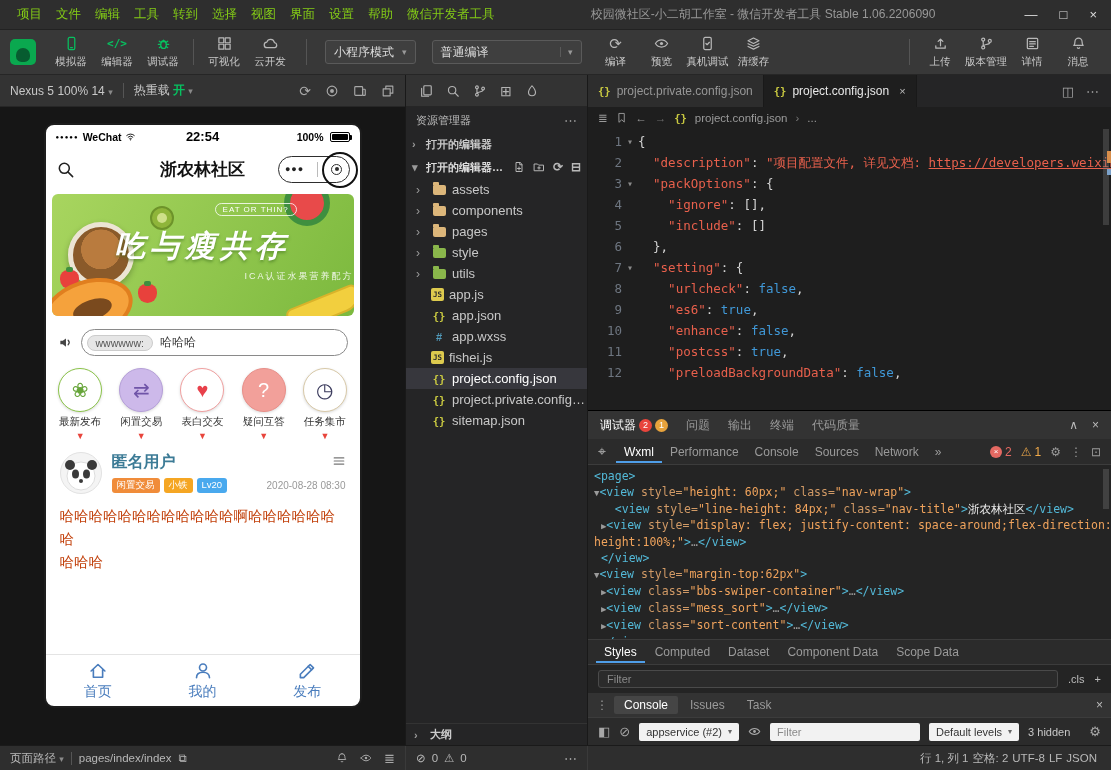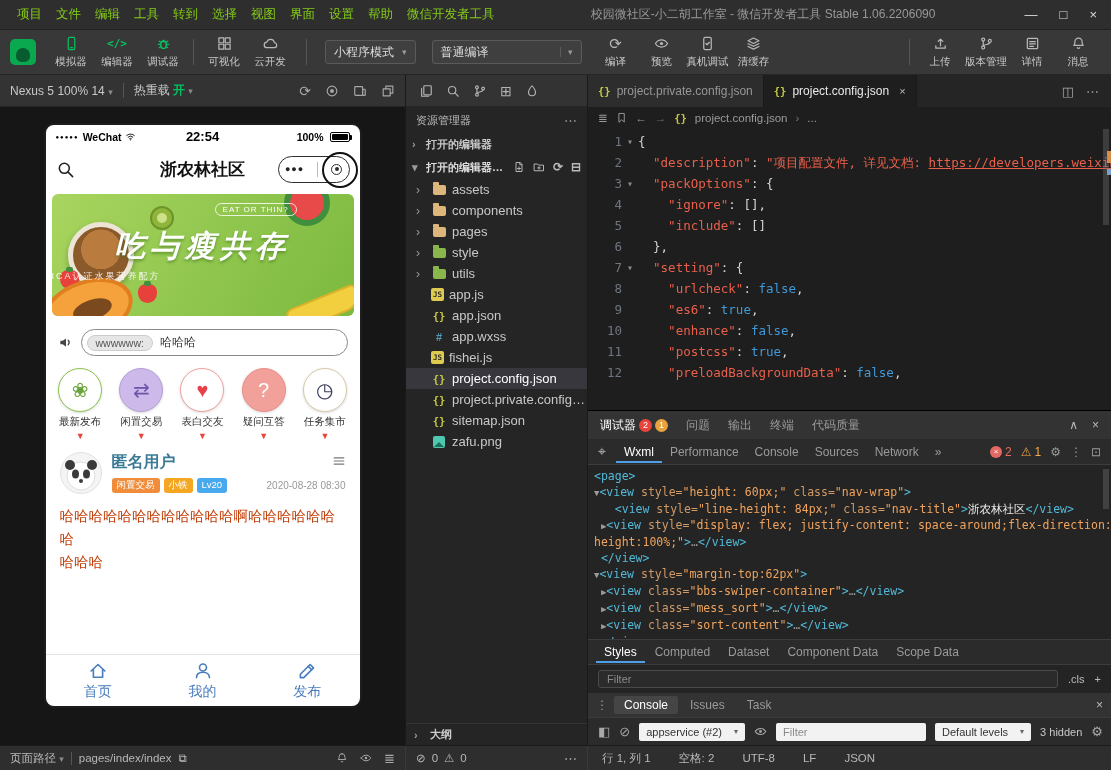--- a/index.html
+++ b/index.html
@@ -60,21 +60,21 @@
 .p-nav-title{position:absolute;left:0;right:0;text-align:center;font-size:17px;font-weight:bold;color:#111}
 .capsule{margin-left:auto;display:flex;align-items:center;justify-content:space-around;height:27px;width:72px;border:1.5px solid #2e2e2e;border-radius:15px;background:#fff;position:relative;z-index:1}
 .cap-dots{font-size:9px;letter-spacing:1px;color:#222}
 .cap-div{width:1px;height:15px;background:#bbb}
 .cap-target{width:11px;height:11px;border:1.5px solid #2e2e2e;border-radius:50%;position:relative}
 .cap-target::after{content:"";position:absolute;left:50%;top:50%;width:4px;height:4px;margin:-2px 0 0 -2px;background:#2e2e2e;border-radius:50%}
 .cap-ring{position:absolute;right:2px;top:4px;width:36px;height:36px;border:2.5px solid #111;border-radius:50%;z-index:2;pointer-events:none}
 .p-banner{margin:4px 6px;height:122px;border-radius:6px;position:relative;overflow:hidden;background:linear-gradient(120deg,#a8d55f,#7cb93e);flex-shrink:0}
 .b-badge{position:absolute;top:9px;left:54%;font-size:8px;color:#fff;border:1px solid rgba(255,255,255,.8);border-radius:8px;padding:1px 7px;letter-spacing:1px;z-index:3}
 .b-title{position:absolute;top:32px;width:100%;text-align:center;font-size:30px;font-weight:bold;font-style:italic;color:#fff;letter-spacing:5px;text-shadow:0 2px 3px rgba(60,110,30,.55);z-index:3}
-.b-sub{position:absolute;top:76px;width:100%;text-align:left;font-size:9px;color:rgba(255,255,255,.85);letter-spacing:2px;z-index:3}
+.b-sub{position:absolute;top:76px;width:100%;text-align:right;font-size:9px;color:rgba(255,255,255,.85);letter-spacing:2px;z-index:3}
 .f-bowl{position:absolute;left:16px;top:28px;width:66px;height:66px;border-radius:50%;background:radial-gradient(circle at 50% 40%,#b97b3e 0 45%,#8a5a2a 46% 100%);border:5px solid #ece4d4;box-shadow:0 3px 6px rgba(0,0,0,.25)}
 .f-straw1,.f-straw2{position:absolute;width:19px;height:19px;border-radius:50% 50% 60% 60%;background:#e8413c}
 .f-straw1{left:8px;top:76px}.f-straw2{left:86px;top:90px}
 .f-straw1::after,.f-straw2::after{content:"";position:absolute;left:6px;top:-3px;width:7px;height:5px;background:#3f8f3f;border-radius:2px}
 .f-kiwi{position:absolute;left:98px;top:12px;width:24px;height:24px;border-radius:50%;background:#8fb53a;border:2px solid #6d932a}
 .f-kiwi::after{content:"";position:absolute;inset:5px;border-radius:50%;background:#cfe08a}
 .f-melon{position:absolute;right:24px;top:-14px;width:46px;height:46px;border-radius:50%;background:#e84a4a;border:6px solid #3f8f3f}
 .f-papaya{position:absolute;left:-10px;bottom:-22px;width:92px;height:58px;border-radius:50%;background:#f5a23c;transform:rotate(-18deg);border:4px solid #e07f1f}
 .f-papaya::after{content:"";position:absolute;left:26px;top:17px;width:40px;height:20px;border-radius:50%;background:#7a4a1e}
 .f-banana{position:absolute;right:-8px;bottom:-4px;width:76px;height:24px;border-radius:12px 12px 32px 32px;background:#f2cf3e;transform:rotate(-22deg);border:2px solid #d9b32a}
@@ -178,34 +178,34 @@
 .st-tab.active{color:#fff;box-shadow:inset 0 -2px 0 #4f9ee8}
 .styles-filter{height:28px;background:#242424;display:flex;align-items:center;gap:10px;padding:0 10px;flex-shrink:0}
 .sf-input{flex:1;height:18px;background:#2b2b2b;border:1px solid #4a4a4a;border-radius:3px;color:#ccc;font-size:11px;padding:0 8px;outline:none;font-family:"Liberation Sans",sans-serif}
 .sf-input::placeholder{color:#8a8a8a}
 .sf-cls,.sf-add{color:#bbb;font-size:11px}
 .console-tabs{height:24px;background:#333;display:flex;align-items:center;gap:6px;padding:0 8px;font-size:12px;color:#9a9a9a;flex-shrink:0}
 .c-tab{padding:2px 10px;white-space:nowrap}
 .c-tab.active{background:#454545;color:#fff;border-radius:2px}
 .ct-close{margin-left:auto;color:#bbb}
 .console-toolbar{height:28px;background:#2b2b2b;display:flex;align-items:center;gap:9px;padding:0 10px;border-top:1px solid #3c3c3c;flex-shrink:0;color:#a8a8a8;font-size:13px}
-.w-select{background:#f2f2f2;color:#333;height:18px;border-radius:2px;display:inline-flex;align-items:center;padding:0 7px;gap:12px;font-size:11px;white-space:nowrap}
+.w-select{background:#f2f2f2;color:#333;height:18px;border-radius:2px;display:inline-flex;align-items:center;padding:0 7px;gap:6px;font-size:11px;white-space:nowrap}
 .wsc{font-size:8px;color:#666}
 .w-input{background:#f2f2f2;color:#333;height:18px;border-radius:2px;width:150px;border:none;padding:0 7px;font-size:11px;outline:none;font-family:"Liberation Sans",sans-serif}
 .w-input::placeholder{color:#8a8a8a}
 .hidden-count{color:#c8c8c8;font-size:11px;white-space:nowrap}
 
 
 .statusbar{height:25px;background:#2e2e2e;border-top:1px solid #1a1a1a;display:flex;align-items:center;font-size:11.5px;color:#b8b8b8;flex-shrink:0}
 .sb-left{width:405px;display:flex;align-items:center;gap:7px;padding:0 10px;flex-shrink:0;white-space:nowrap}
 .sb-divider{width:1px;height:13px;background:#555}
 .sb-left-icons{margin-left:auto;display:flex;gap:12px;font-size:13px;color:#a8a8a8;align-items:center}
 .sb-mid{width:183px;display:flex;align-items:center;gap:6px;padding:0 10px;border-left:1px solid #3a3a3a;border-right:1px solid #3a3a3a;flex-shrink:0;align-self:stretch}
 .mid-more{margin-left:auto;font-size:13px}
-.sb-right{flex:1;display:flex;align-items:center;gap:28px;padding:0 14px;white-space:nowrap}
+.sb-right{flex:1;display:flex;align-items:center;justify-content:flex-end;gap:4px;padding:0 14px;white-space:nowrap}
 .caret{font-size:9px;color:#8a8a8a}
 svg{display:block}
 </style>
 </head>
 <body>
 
 <div class="app">
 
   <header class="titlebar">
     <nav class="menus" id="menus">
@@ -671,27 +671,20 @@
           <div class="tree-row">
             <span class="tr-arrow"></span>
             <span class="tr-icon fjson">{}</span>
             <span class="tr-label">project.private.config.json</span>
           </div>
           <div class="tree-row">
             <span class="tr-arrow"></span>
             <span class="tr-icon fjson">{}</span>
             <span class="tr-label">sitemap.json</span>
           </div>
-          <div class="tree-row">
-            <span class="tr-arrow"></span>
-            <span class="tr-icon">
-              <span class="fimg"></span>
-            </span>
-            <span class="tr-label">zafu.png</span>
-          </div>
         </div>
       <div class="outline-row">
         <span class="sec-arrow">›</span>
         <span>大纲</span>
       </div>
     </div>
 
     <div class="col-ed">
       <div class="ed-tabs" id="ed-tabs">
           <div class="ed-tab">

